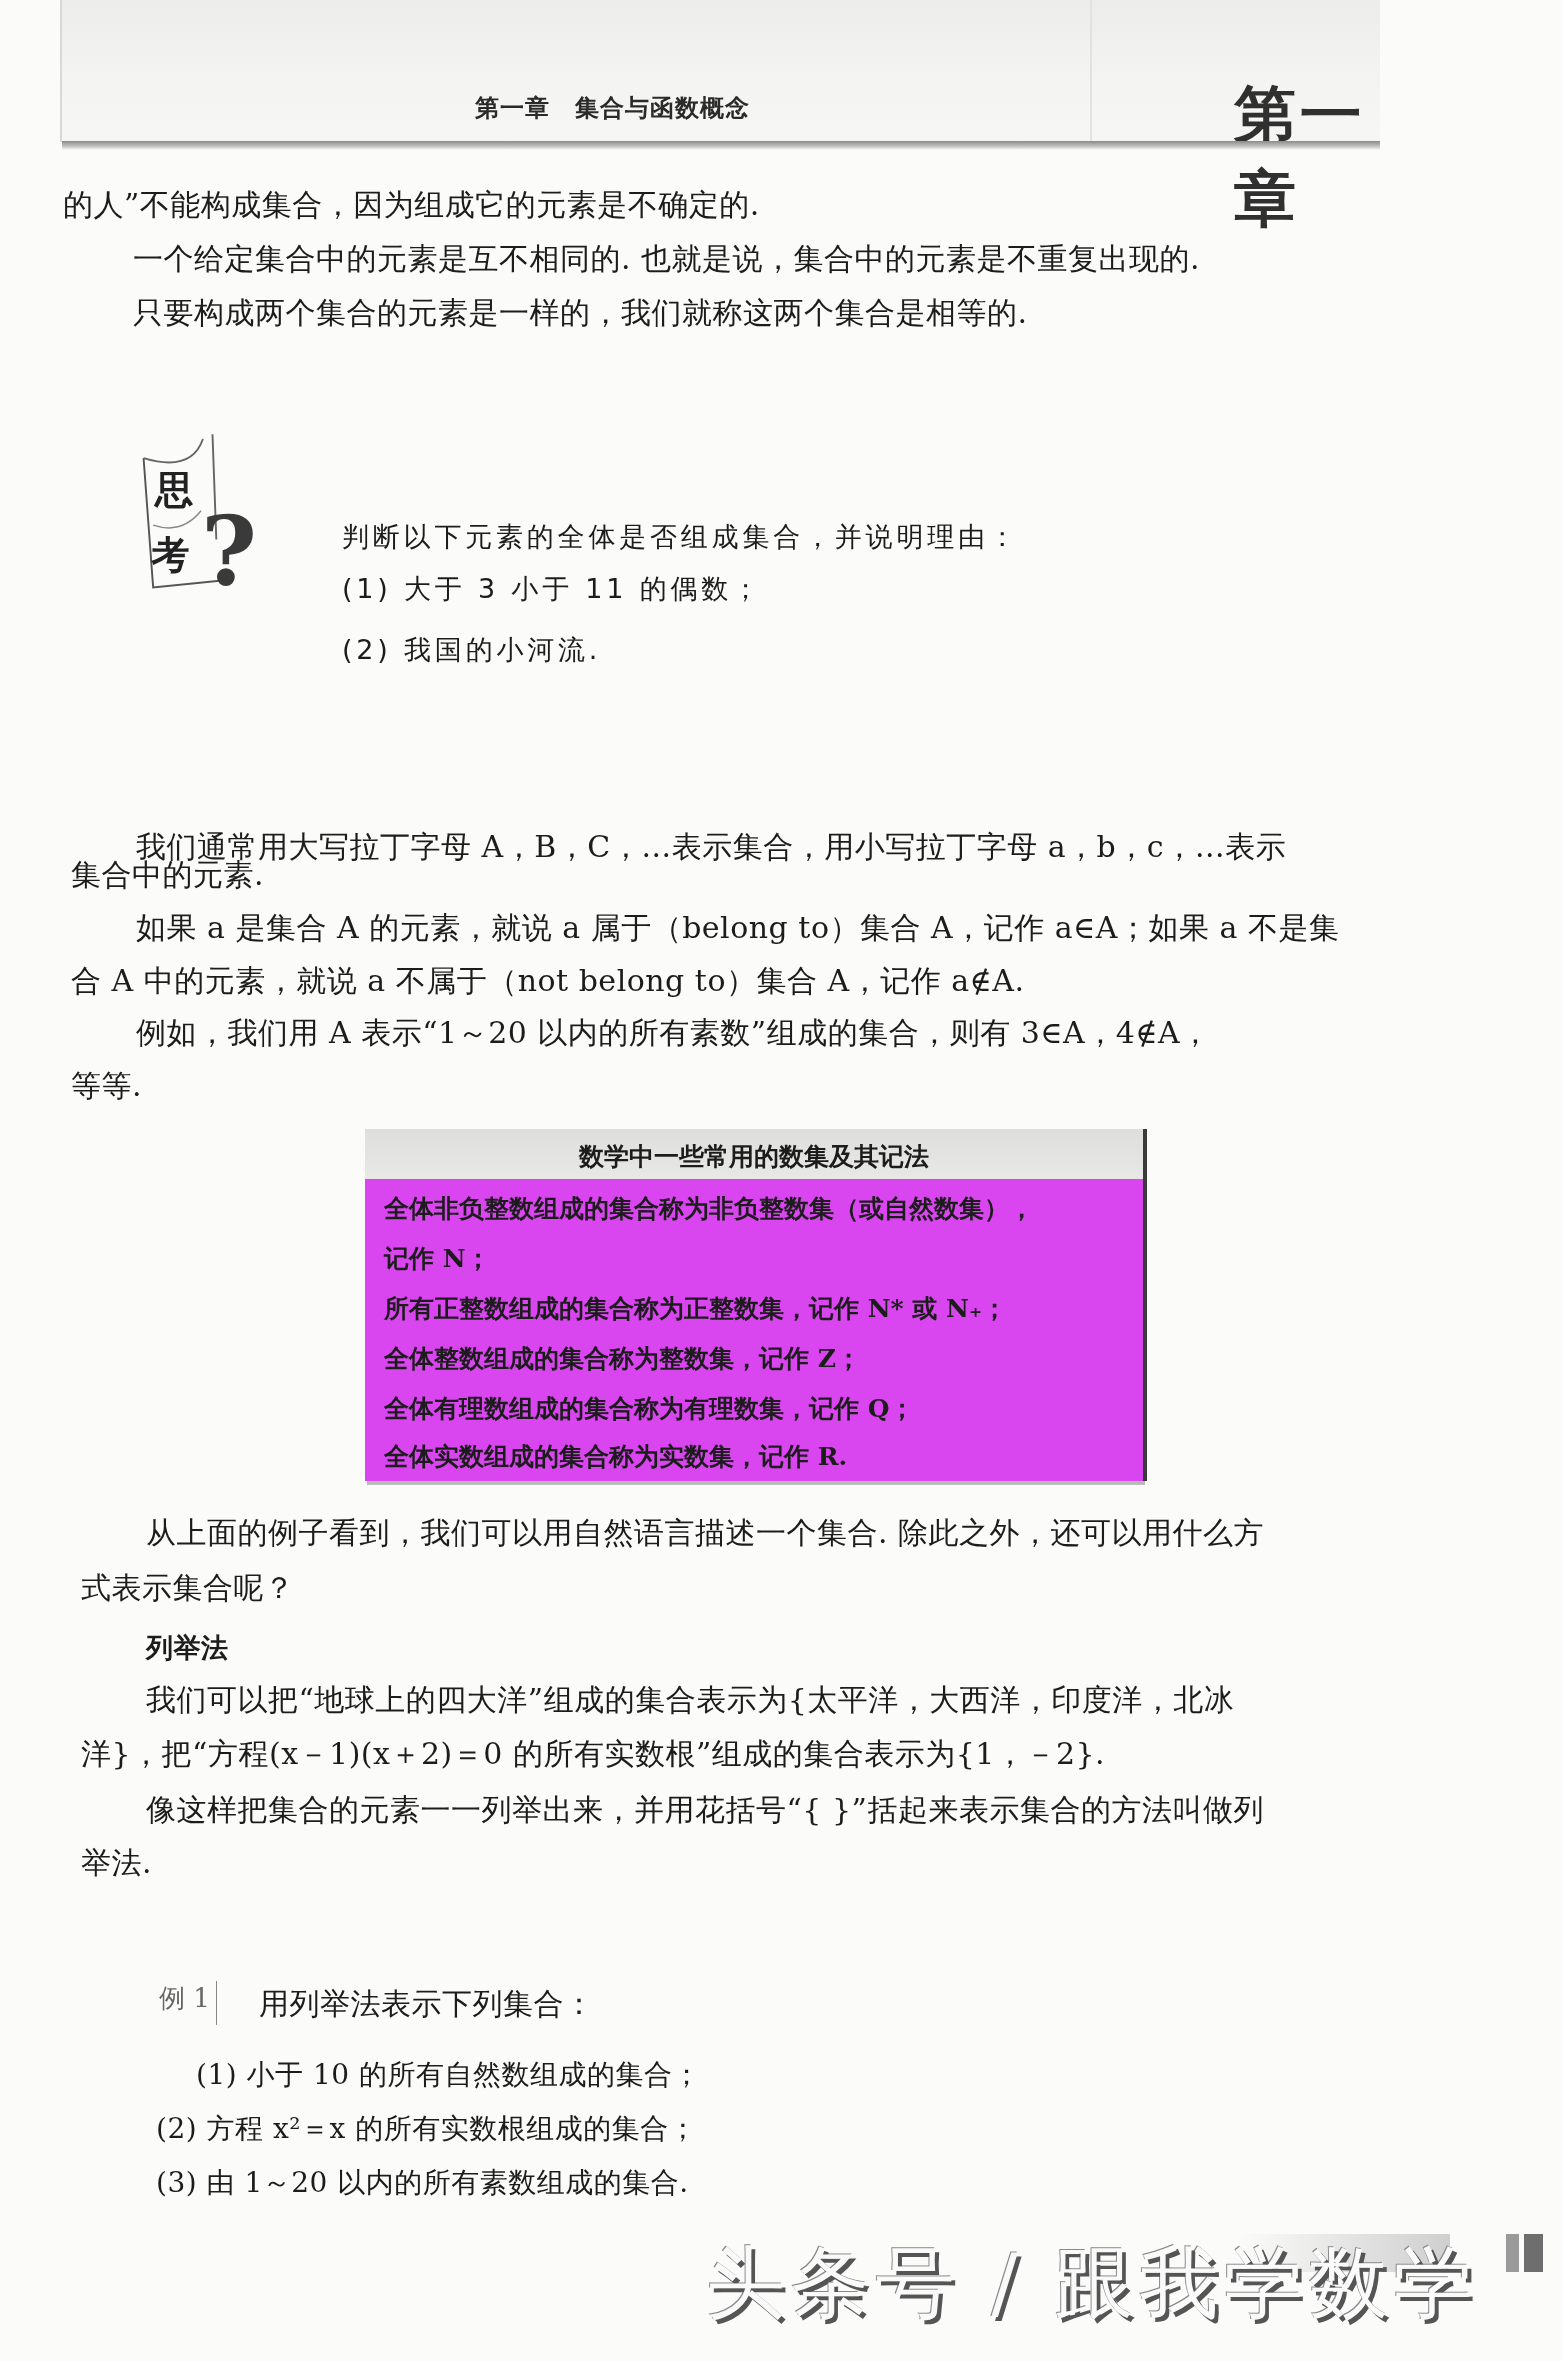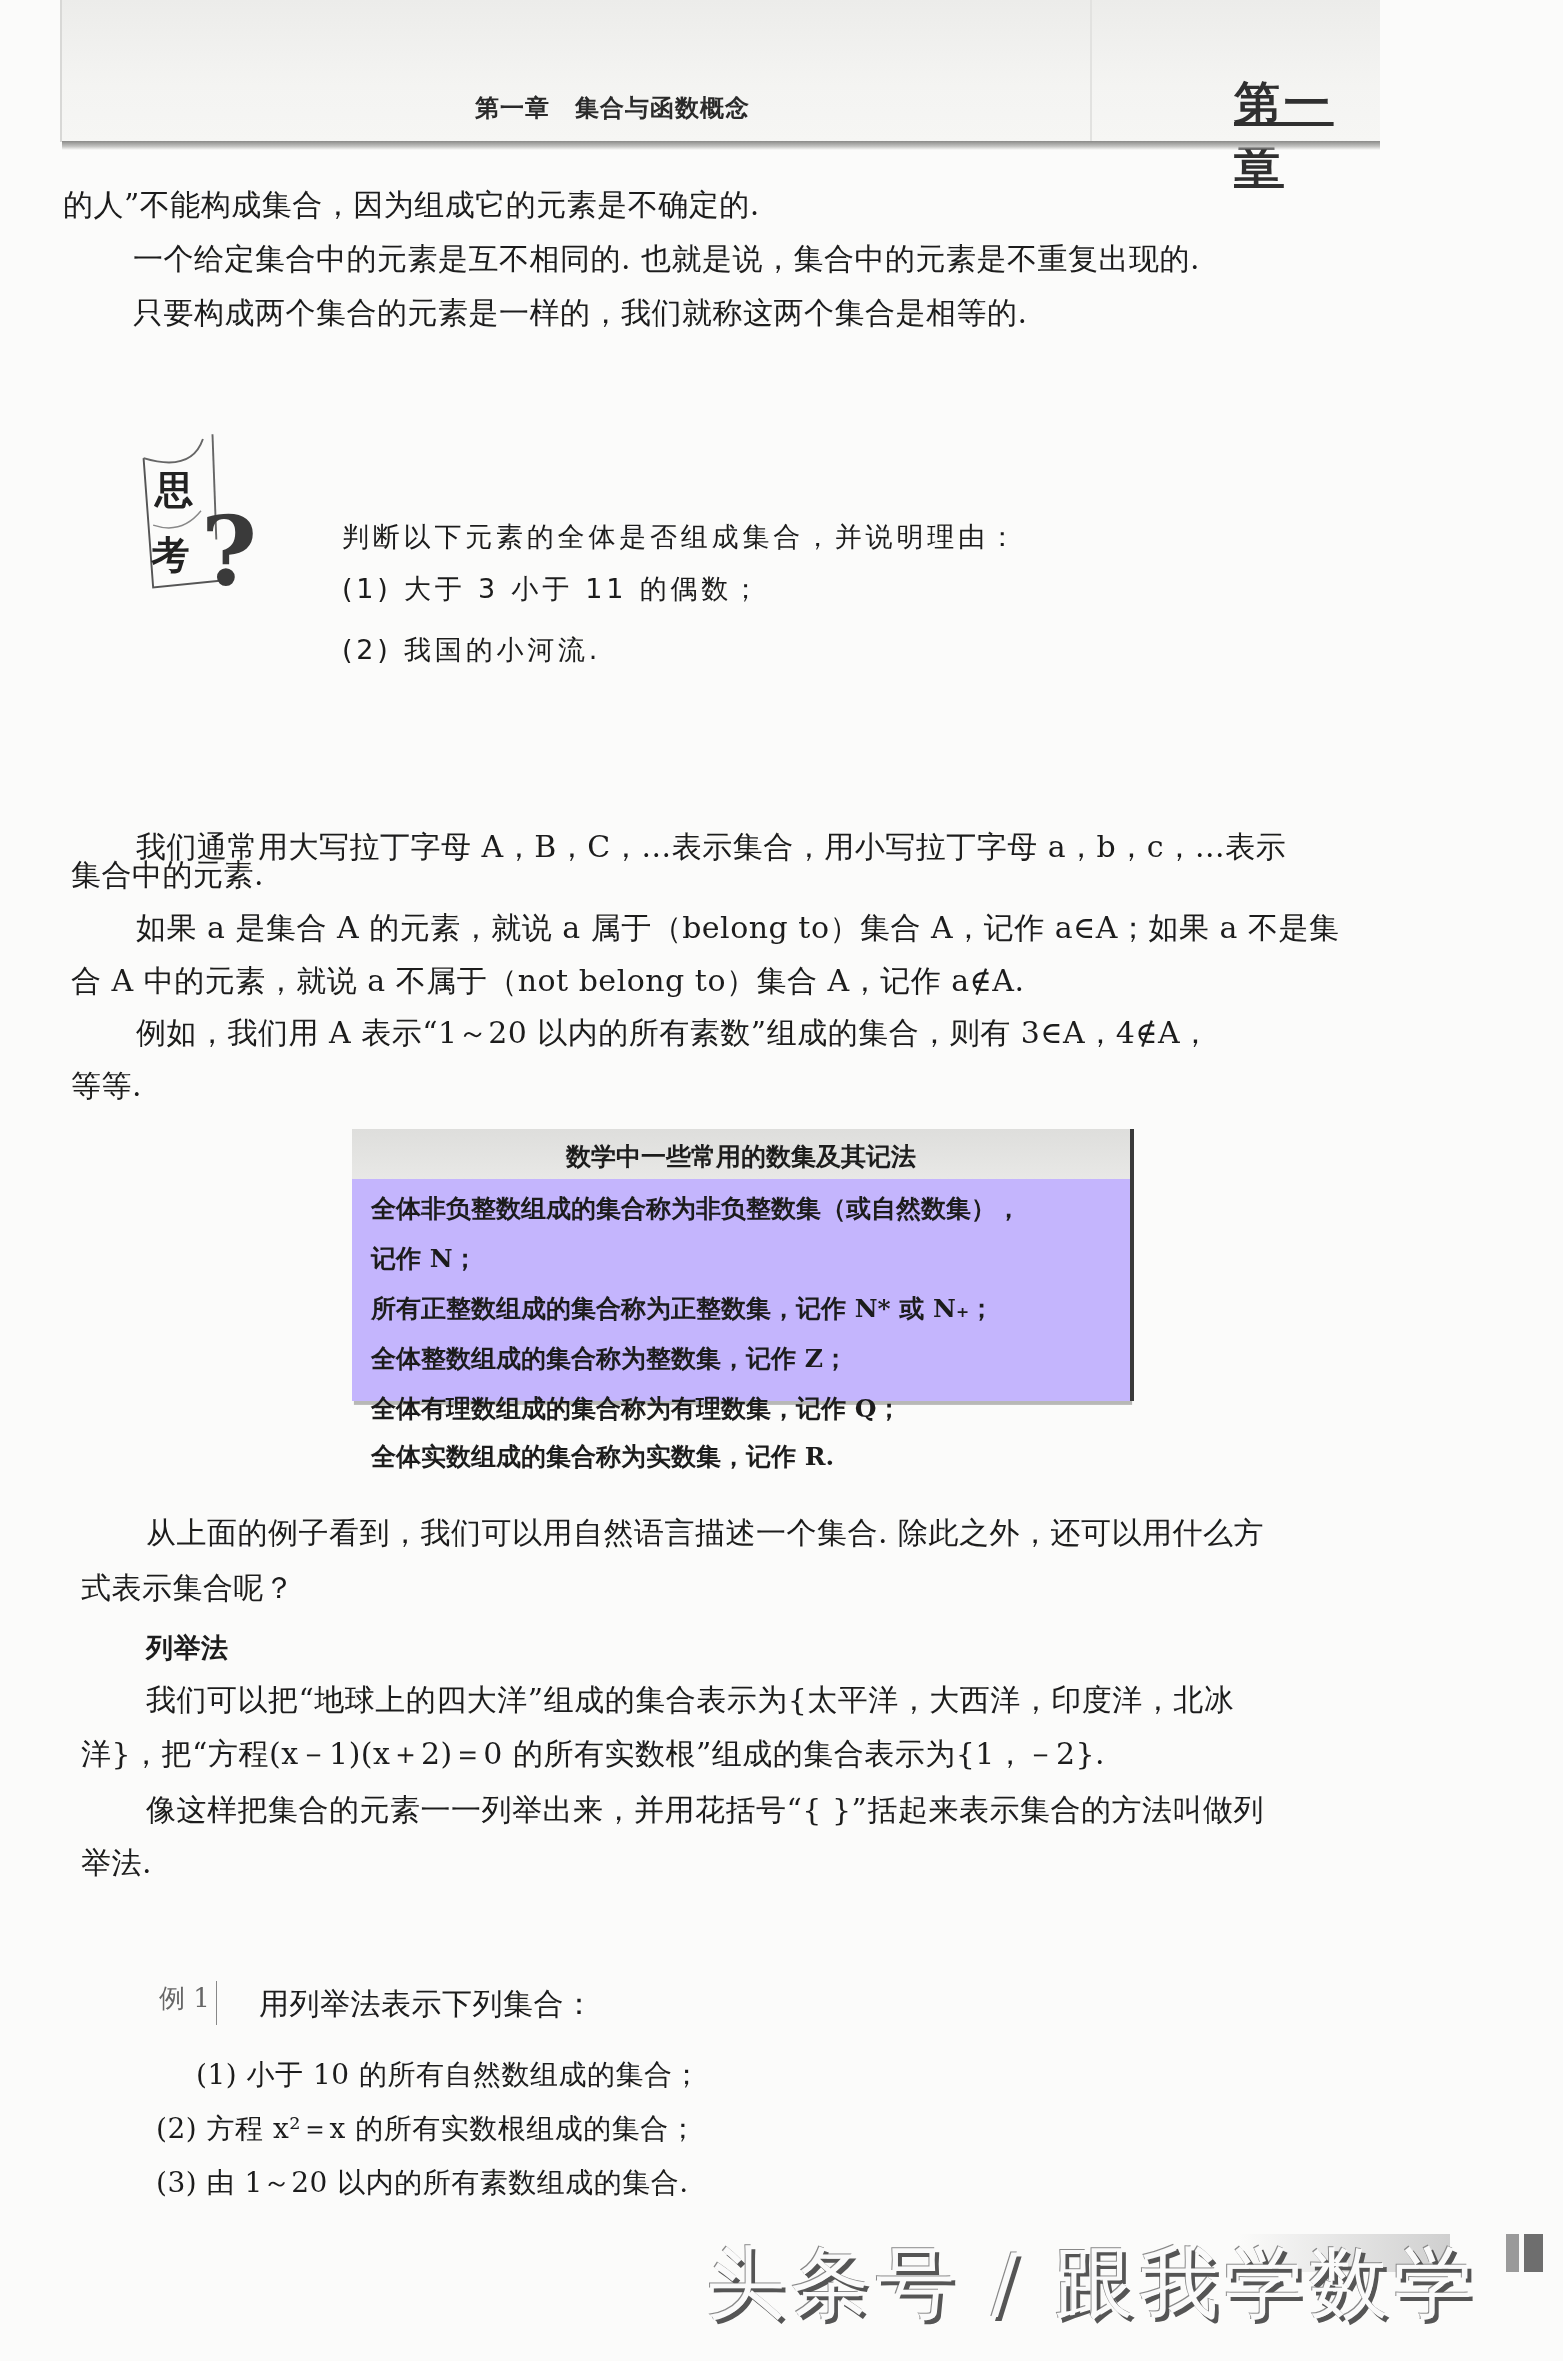--- a/index.html
+++ b/index.html
@@ -20,37 +20,37 @@
     }
     .header-divider {
       position: absolute; left: 1028px; top: 0; width: 1.9px; height: 142px; background: #e2e2e0;
     }
     .header-running {
       position: absolute; left: 413px; top: 92px; font-size: 24px;
       font-family: "DejaVu Sans", "Liberation Sans", sans-serif; font-weight: bold; letter-spacing: 1px;
       color: #2a2a2a;
     }
     .header-chapter {
-      position: absolute; left: 1172px; top: 73px; font-size: 46px; font-weight: bold;
-      font-family: "DejaVu Sans", "Liberation Sans", sans-serif; color: #303030; letter-spacing: 3.8px; text-decoration: underline;
+      position: absolute; left: 1172px; top: 73px; font-size: 62px; font-weight: bold;
+      font-family: "DejaVu Sans", "Liberation Sans", sans-serif; color: #303030; letter-spacing: 3.8px;
     }
     .p {
       position: absolute; font-size: 30px; line-height: 33px; white-space: nowrap;
       letter-spacing: 0.5px;
     }
     .think-box {
       position: absolute; left: 134px; top: 434px; width: 134px; height: 168px;
     }
     .think-text {
       position: absolute; font-size: 27px; line-height: 29px; white-space: nowrap;
       font-family: "DejaVu Sans", "Liberation Sans", sans-serif; letter-spacing: 3.8px;
     }
     .table-box {
-      position: absolute; left: 352px; top: 1129px; width: 778px; height: 272px;
-      background: #c4b5fd;
+      position: absolute; left: 365px; top: 1129px; width: 778px; height: 352px;
+      background: #d946ef;
       border-right: 4.8px solid #3a3a3a;
       box-shadow: 0 5.8px 0 -1.9px #b8b8b6;
     }
     .table-title {
       position: absolute; left: 0; right: 0; top: 0; height: 50px;
       background: linear-gradient(180deg, #dededc, #e8e8e6);
       text-align: center; font-size: 25px; line-height: 56px; font-weight: bold;
       font-family: "DejaVu Sans", "Liberation Sans", sans-serif;
     }
     .table-line {

